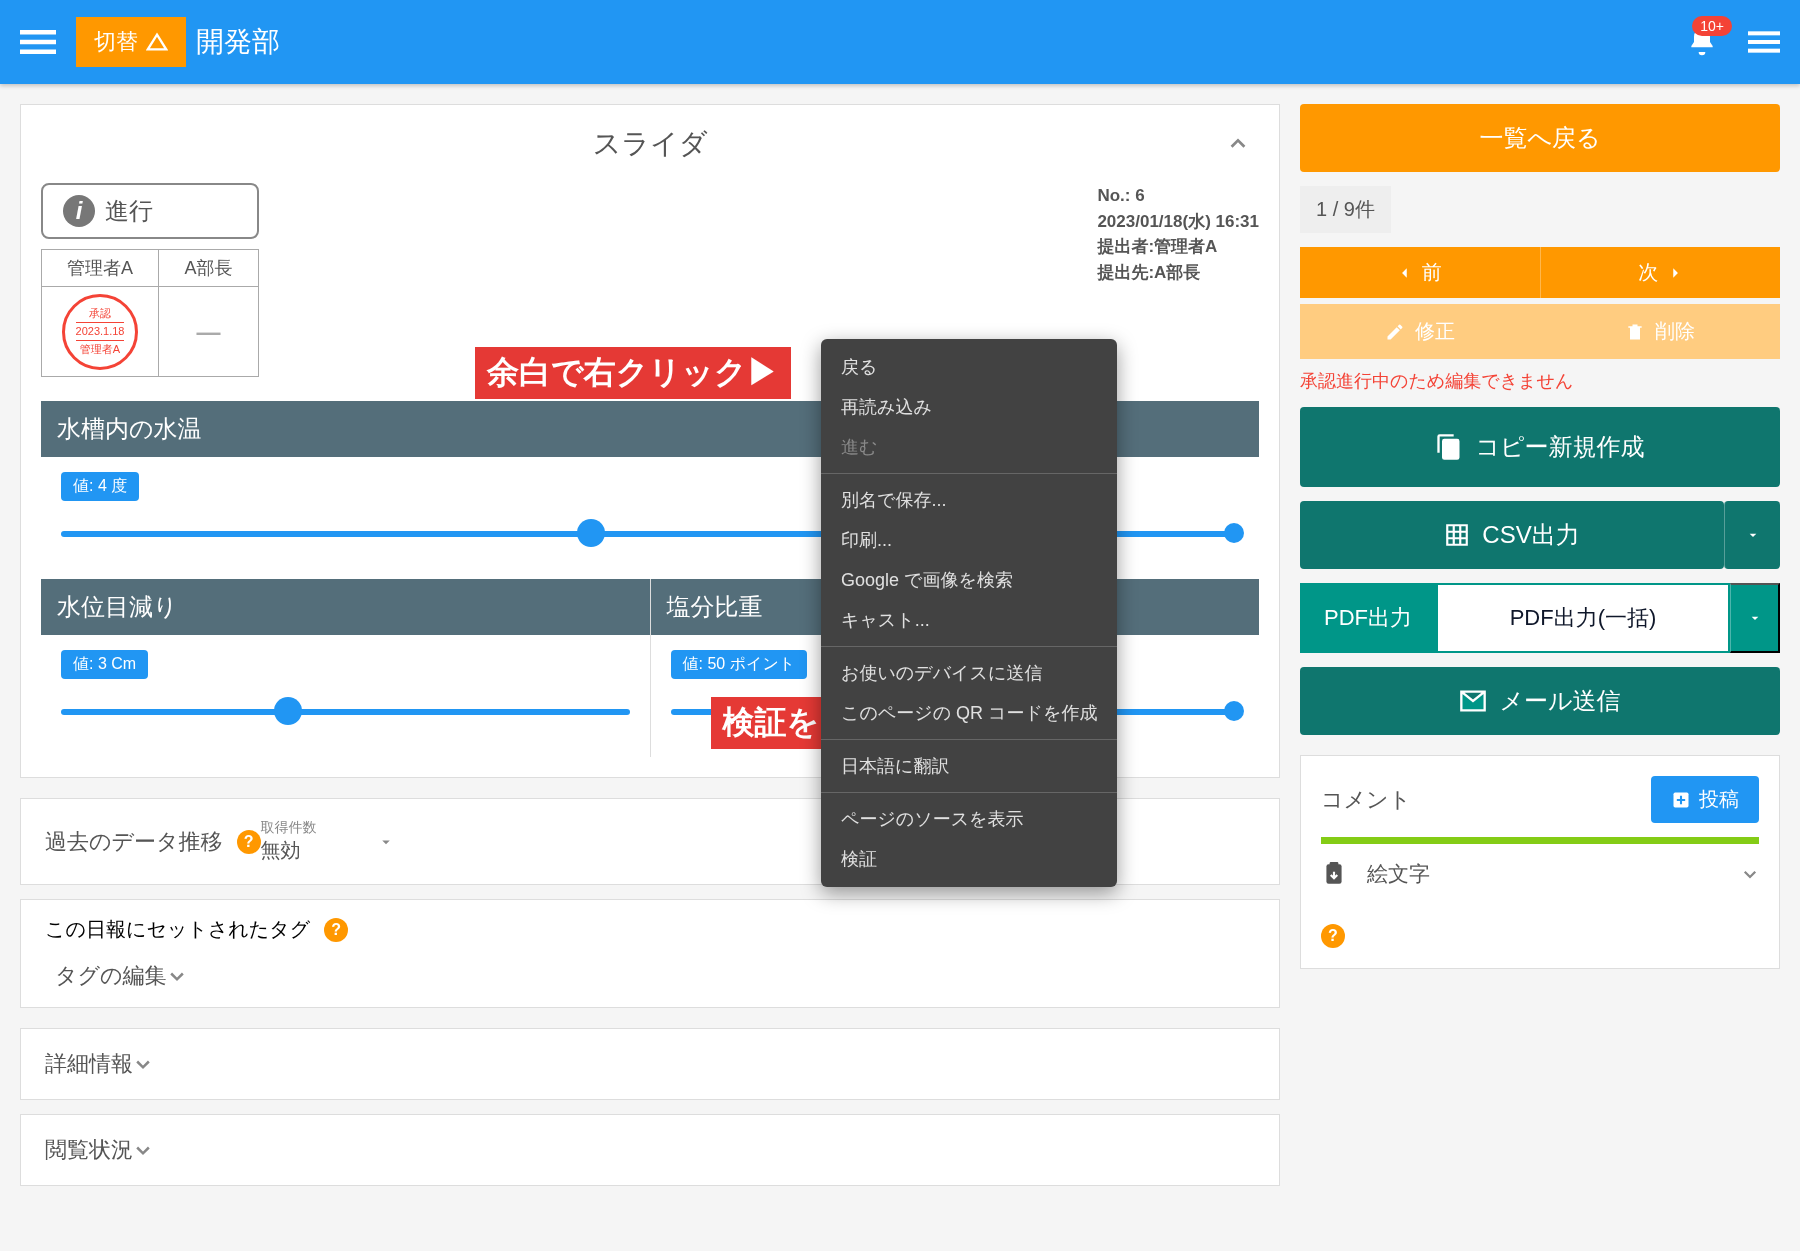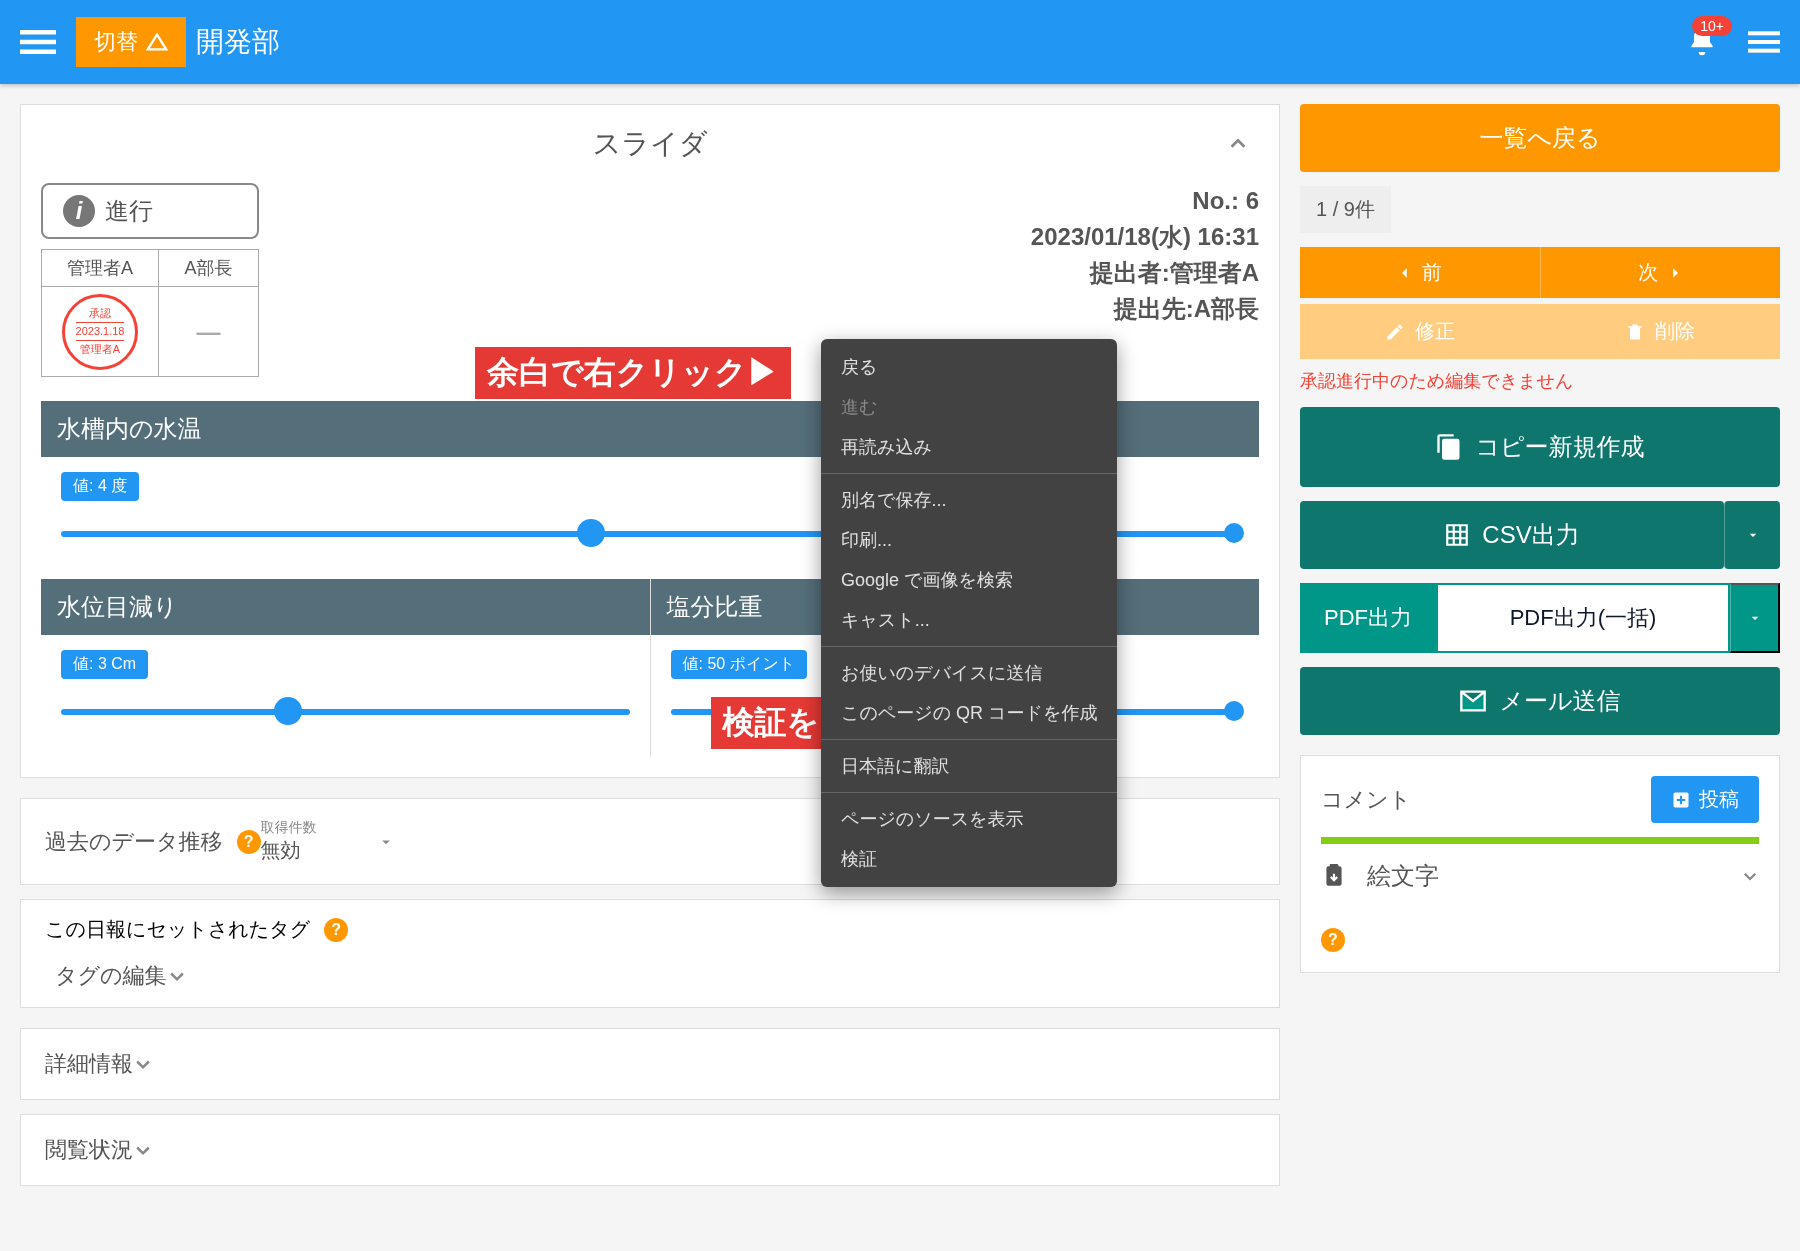--- a/index.html
+++ b/index.html
@@ -23,21 +23,21 @@
 
 
 .card { background: white; border: 1px solid #ddd; padding: 20px; margin-bottom: 20px; }
 .card-title-row { display: flex; align-items: center; position: relative; }
 .card-title { font-size: 28px; color: #555; text-align: center; flex: 1; }
 .chevron-up { position: absolute; right: 10px; color: #888; cursor: pointer; }
 
 .status-row { display: flex; justify-content: space-between; align-items: flex-start; margin-top: 20px; }
 .status-btn { border: 2px solid #888; border-radius: 8px; padding: 10px 20px; display: flex; align-items: center; gap: 10px; font-size: 24px; color: #555; }
 .info-circle { width: 32px; height: 32px; background: #777; border-radius: 50%; color: white; display: flex; align-items: center; justify-content: center; font-weight: bold; font-style: italic; }
-.meta-block { text-align: right; color: #555; font-size: 24px; line-height: 1.5; }
+.meta-block { color: #555; font-size: 17px; line-height: 1.5; }
 
 .approval-table { border-collapse: collapse; margin-top: 10px; }
 .approval-table th, .approval-table td { border: 1px solid #aaa; padding: 6px 20px; text-align: center; color: #555; font-size: 18px; font-weight: normal; }
 .approval-table td { height: 90px; width: 100px; }
 .stamp { width: 76px; height: 76px; border: 3px solid #f44336; border-radius: 50%; color: #f44336; font-size: 11px; display: flex; flex-direction: column; justify-content: center; align-items: center; line-height: 1.2; }
 .stamp-line { border-top: 1px solid #f44336; border-bottom: 1px solid #f44336; padding: 2px 0; margin: 2px 0; }
 .dash { color: #aaa; font-size: 24px; font-weight: bold; }
 
 
 .overlay-red { background: #e53935; color: white; padding: 4px 12px; font-size: 32px; font-weight: bold; position: absolute; }
@@ -89,21 +89,21 @@
 .btn-split .drop { width: 56px; border-left: 1px solid rgba(255,255,255,0.3); display: flex; align-items: center; justify-content: center; }
 
 .pdf-row { display: flex; margin-top: 14px; }
 .pdf-btn1 { background: #009688; color: white; padding: 18px 24px; font-size: 22px; border: none; }
 .pdf-btn2 { background: white; color: #0f172a; padding: 18px 20px; font-size: 22px; border: 2px solid #009688; flex: 1; }
 .pdf-drop { background: #009688; color: white; width: 50px; display: flex; align-items: center; justify-content: center; border-left: 1px solid rgba(255,255,255,0.3); }
 
 .comment-box { background: white; border: 1px solid #ddd; padding: 20px; margin-top: 20px; }
 .comment-head { display: flex; justify-content: space-between; align-items: center; padding-bottom: 14px; border-bottom: 7px solid #84cc16; }
 .post-btn { background: #2196f3; color: white; padding: 10px 20px; border: none; font-size: 20px; display: flex; align-items: center; gap: 8px; border-radius: 4px; }
-.emoji-row { display: flex; align-items: center; gap: 20px; padding: 16px 0; font-size: 24px; color: #555; }
+.emoji-row { display: flex; align-items: center; gap: 20px; padding: 16px 0; font-size: 21px; color: #555; }
 
 svg { display: block; }
 </style>
 </head>
 <body>
 
 <div class="header">
   <div class="menu-icon">
     <svg viewBox="0 0 24 24" fill="white">
         <rect y="4" width="24" height="3"></rect>
@@ -215,22 +215,22 @@
               <div class="slider-end"></div>
             </div>
           </div>
 
           <div class="overlay-red" style="bottom:8px; left:60px;">検証をクリック▶</div>
         </div>
       </div>
 
       <div class="ctx-menu" style="top:234px; left:800px;">
         <div class="ctx-item">戻る</div>
+        <div class="ctx-item">再読み込み</div>
         <div class="ctx-item disabled">進む</div>
-        <div class="ctx-item">再読み込み</div>
         <div class="ctx-sep"></div>
         <div class="ctx-item">別名で保存...</div>
         <div class="ctx-item">印刷...</div>
         <div class="ctx-item">Google で画像を検索</div>
         <div class="ctx-item">キャスト...</div>
         <div class="ctx-sep"></div>
         <div class="ctx-item">お使いのデバイスに送信</div>
         <div class="ctx-item">このページの QR コードを作成</div>
         <div class="ctx-sep"></div>
         <div class="ctx-item">日本語に翻訳</div>

